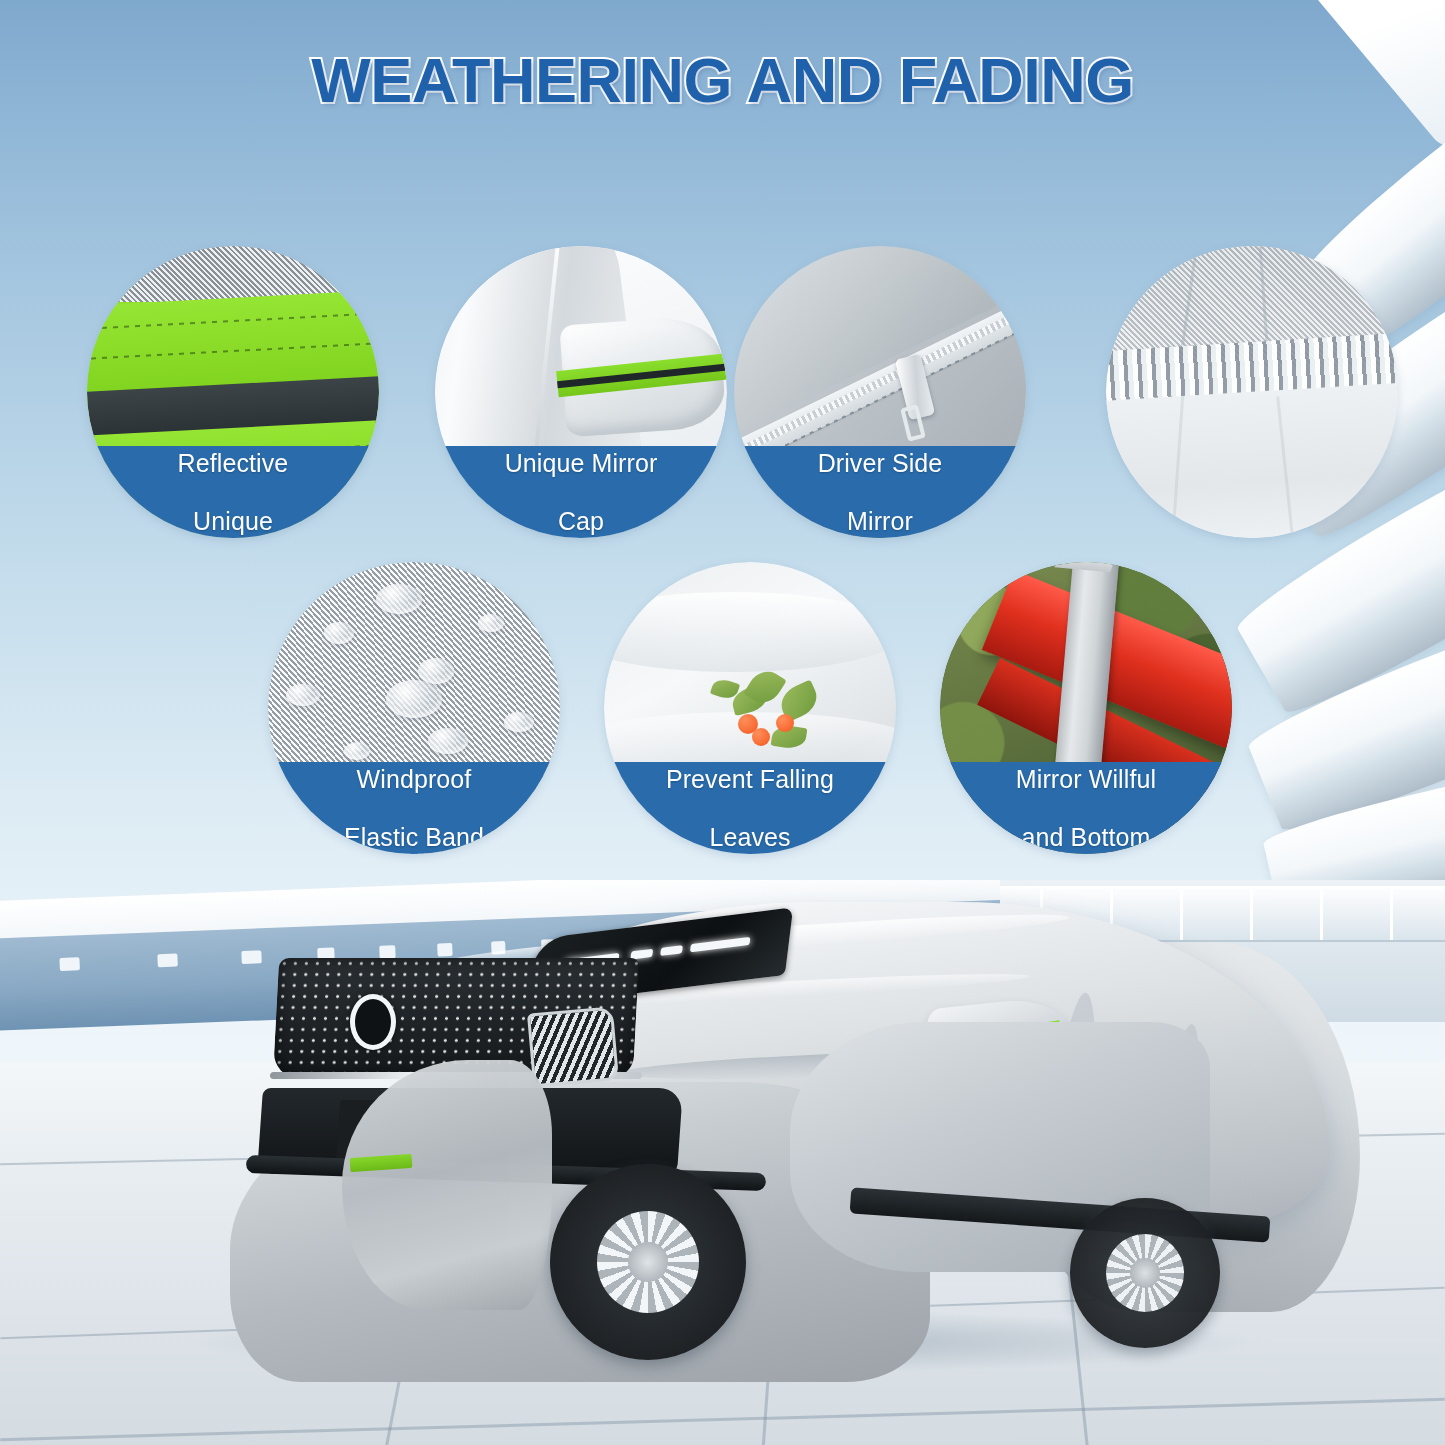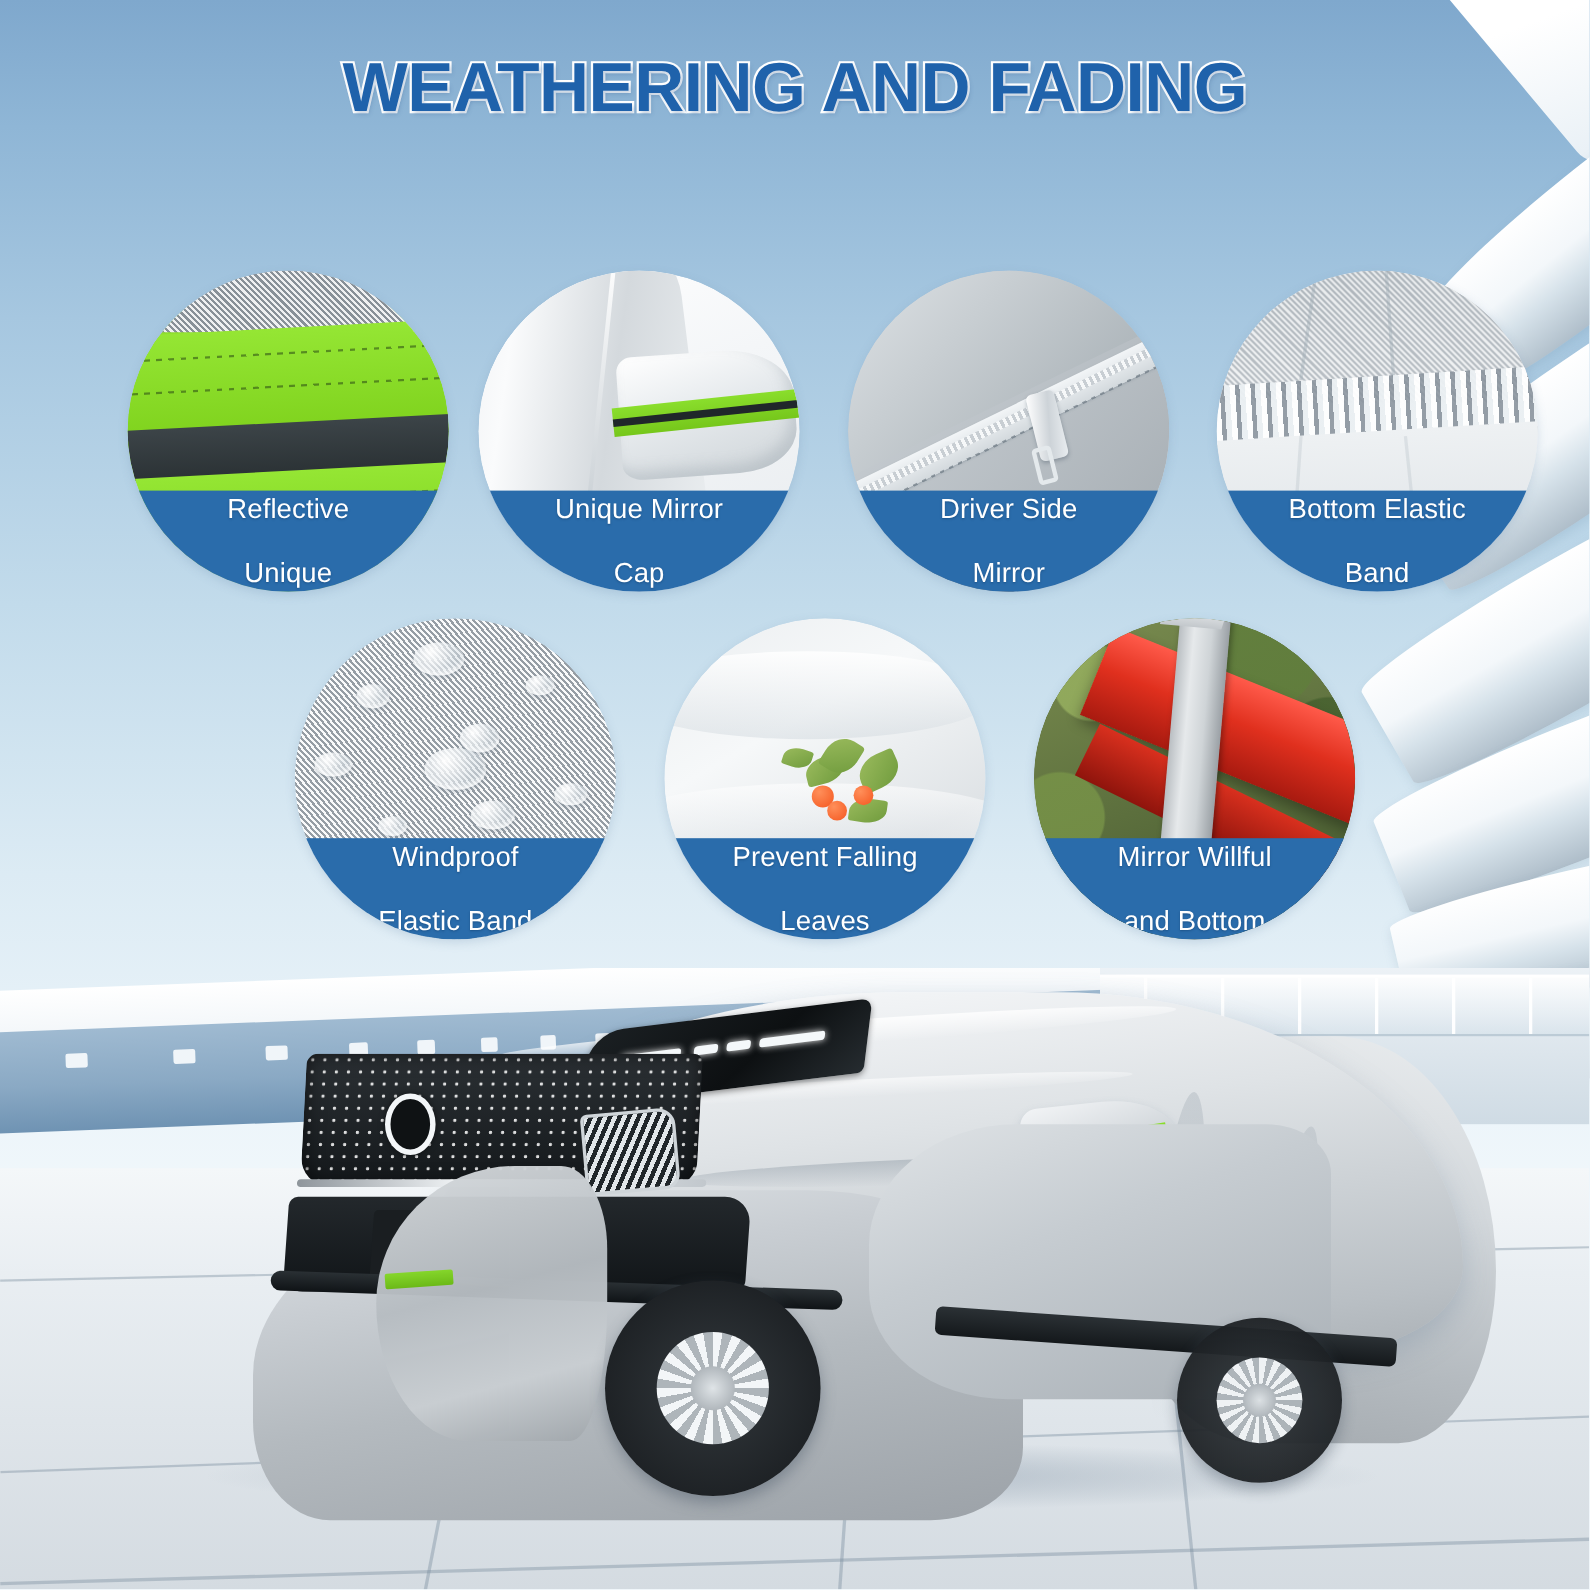--- a/index.html
+++ b/index.html
@@ -98,23 +98,23 @@
     color:#ffffff;
     font-size:25px;
     font-weight:400;
     line-height:1.16;
     letter-spacing:.1px;
     text-shadow:0 1px 2px rgba(10,45,85,.40);
     padding:0 8px;
   }
 
   
-  .f1 { left:116px;  top:246px; }
+  .f1 { left:87px;  top:246px; }
   .f2 { left:435px;  top:246px; }
-  .f3 { left:771px;  top:246px; }
+  .f3 { left:734px;  top:246px; }
   .f4 { left:1106px; top:246px; }
   .f5 { left:268px;  top:562px; }
   .f6 { left:604px;  top:562px; }
   .f7 { left:940px;  top:562px; }
 
   
   .p-reflect { background:linear-gradient(180deg,#b6bcc0 0%,#c9ced2 10%,#8ee02b 14%,#8ee02b 100%); }
   .p-reflect .mesh {
     position:absolute; left:0; right:0; top:0; height:56px;
     background:
@@ -573,26 +573,20 @@
 
   <div class="feat f4">
     <div class="photo p-elastic">
       <div class="top-fab"></div>
       <div class="fold" style="left:82px;top:0;height:100px;transform:rotate(8deg);"></div>
       <div class="fold" style="left:156px;top:0;height:96px;transform:rotate(-4deg);"></div>
       <div class="ruche"></div>
       <div class="bot-fab"></div>
       <div class="fold" style="left:70px;top:150px;height:150px;transform:rotate(4deg);opacity:.5;"></div>
       <div class="fold" style="left:178px;top:150px;height:150px;transform:rotate(-6deg);opacity:.5;"></div>
-    </div>
-    <div class="band">
-      <span>
-        <span>Bottom Elastic</span><br>
-        <span>Band</span>
-      </span>
     </div>
   </div>
 
   <div class="feat f6">
     <div class="photo p-leaves">
       <div class="wave" style="left:-40px;top:30px;width:340px;height:80px;"></div>
       <div class="wave" style="left:-40px;top:150px;width:360px;height:70px;opacity:.7;"></div>
       <div class="leaf" style="left:108px;top:118px;width:26px;height:18px;transform:rotate(18deg);"></div>
       <div class="leaf" style="left:128px;top:126px;width:36px;height:24px;transform:rotate(-14deg);"></div>
       <div class="leaf" style="left:146px;top:108px;width:30px;height:34px;transform:rotate(32deg);"></div>

